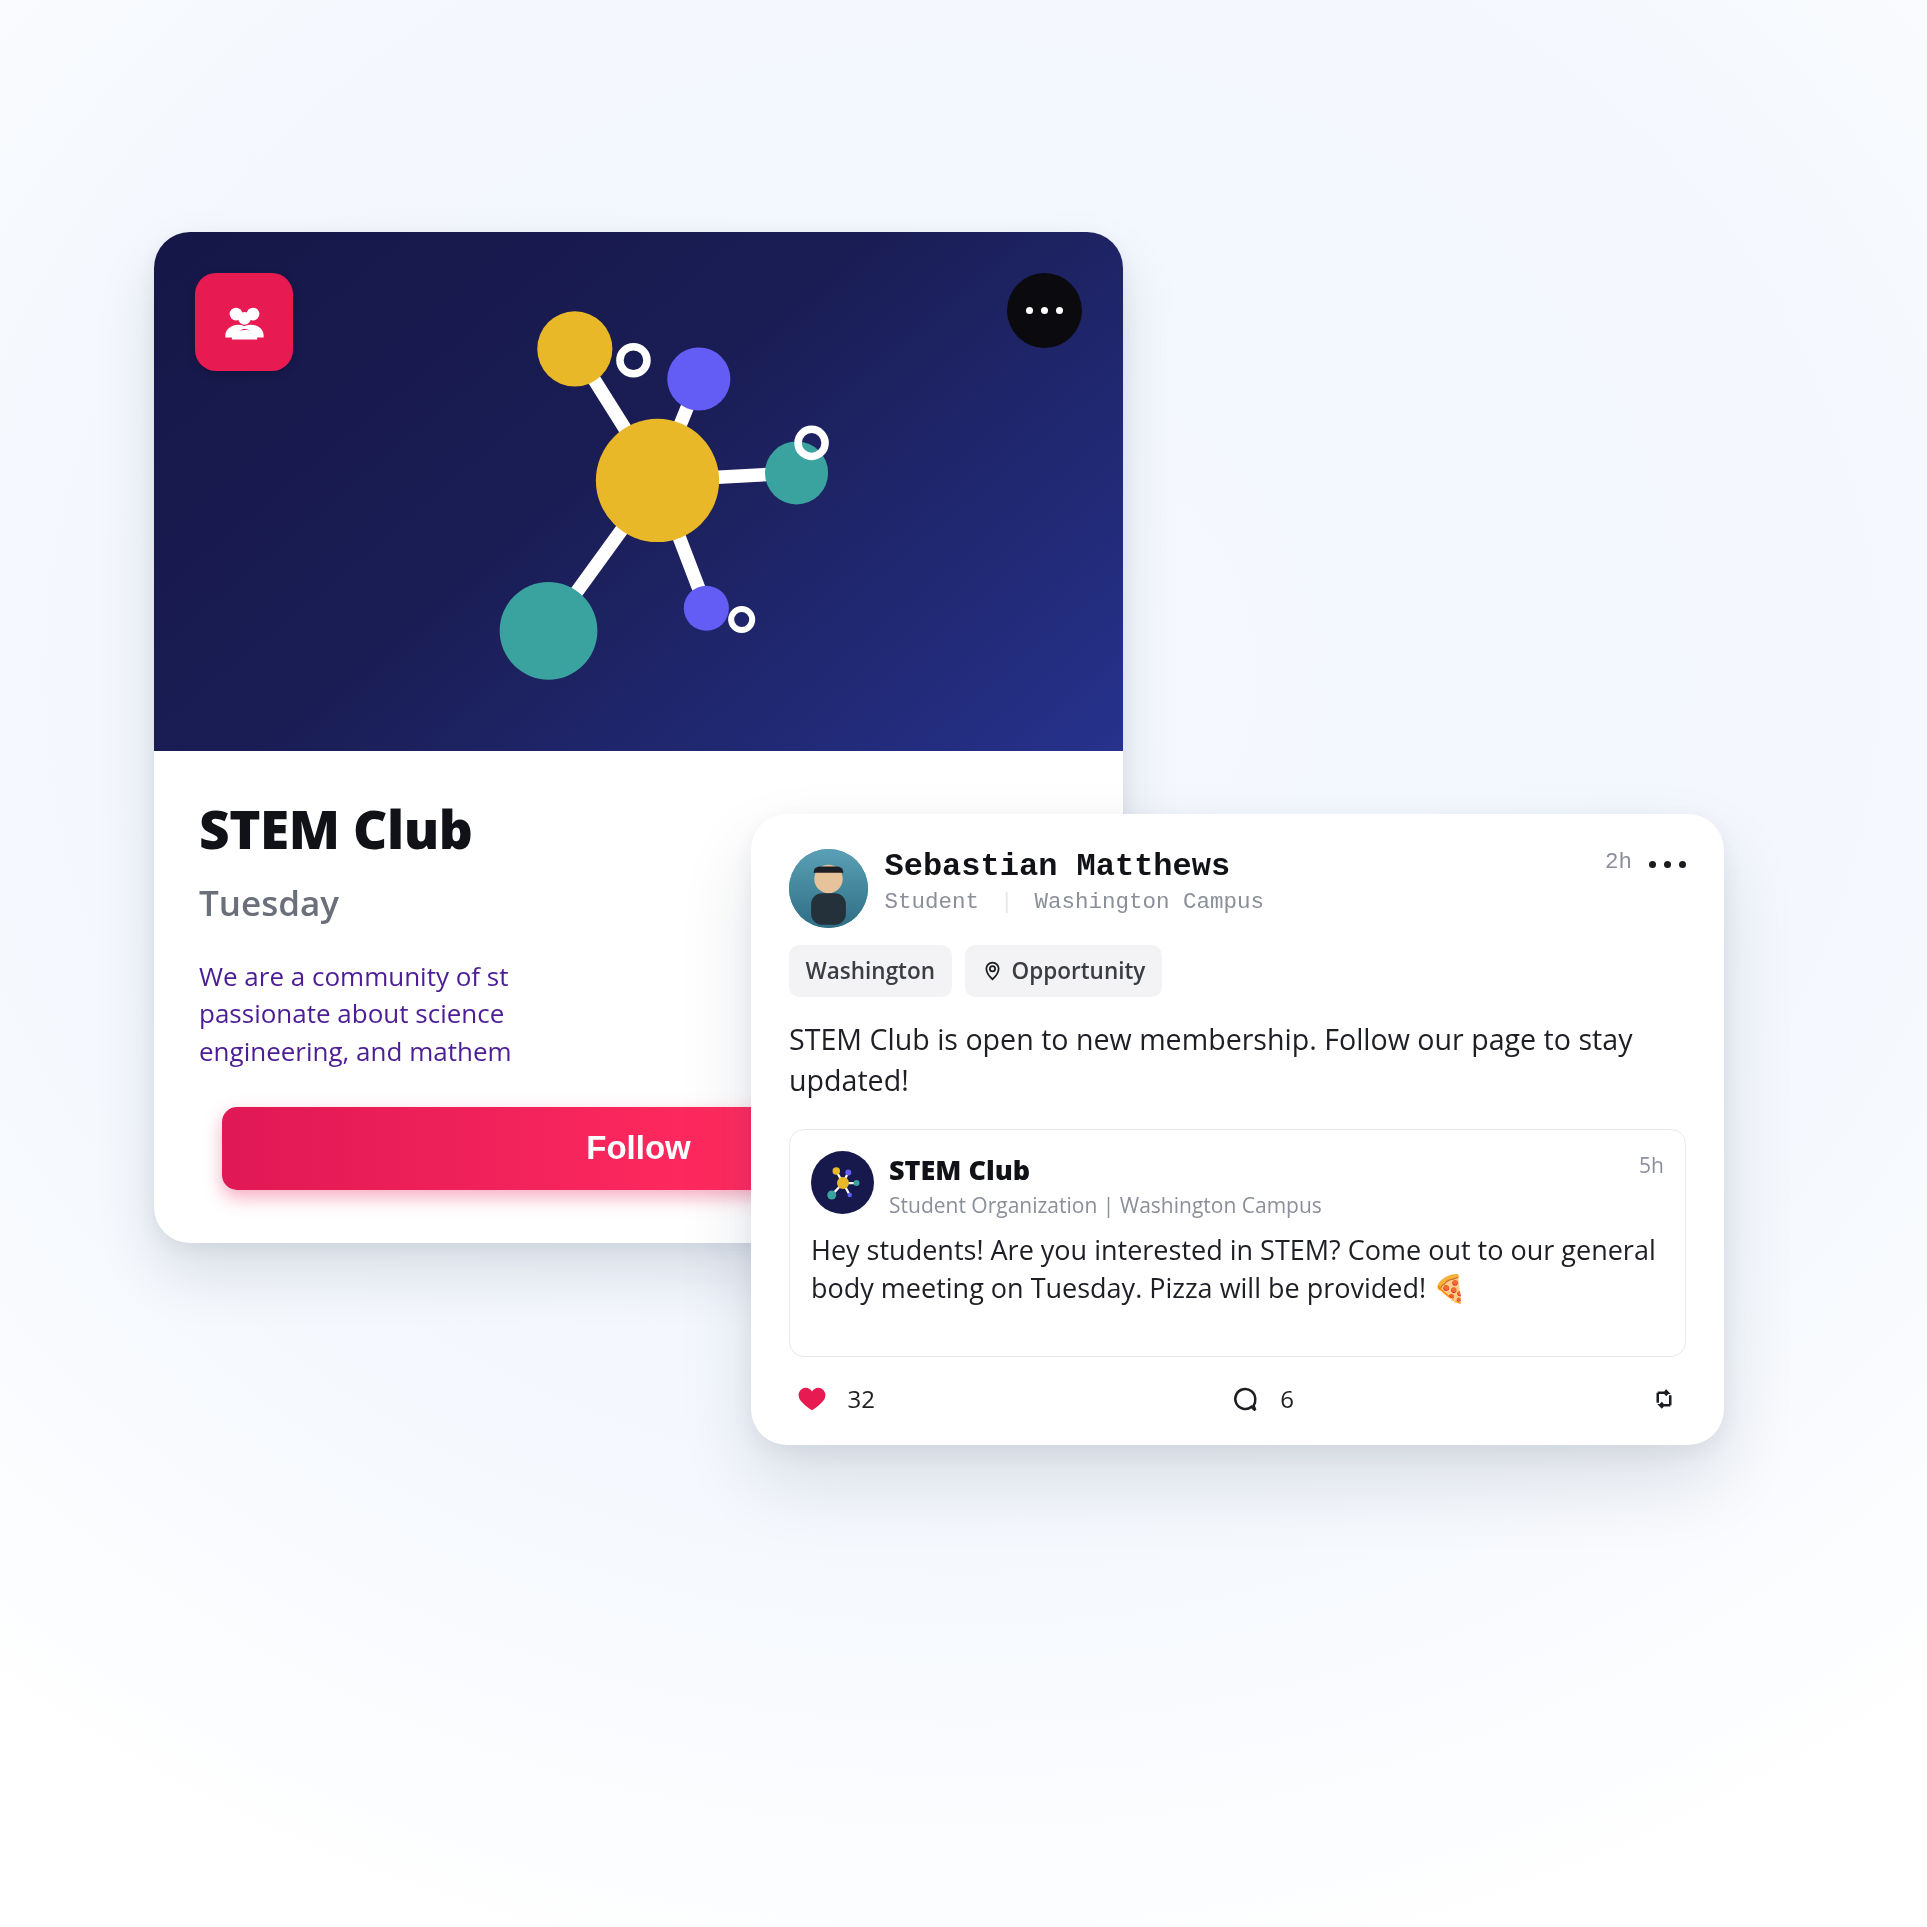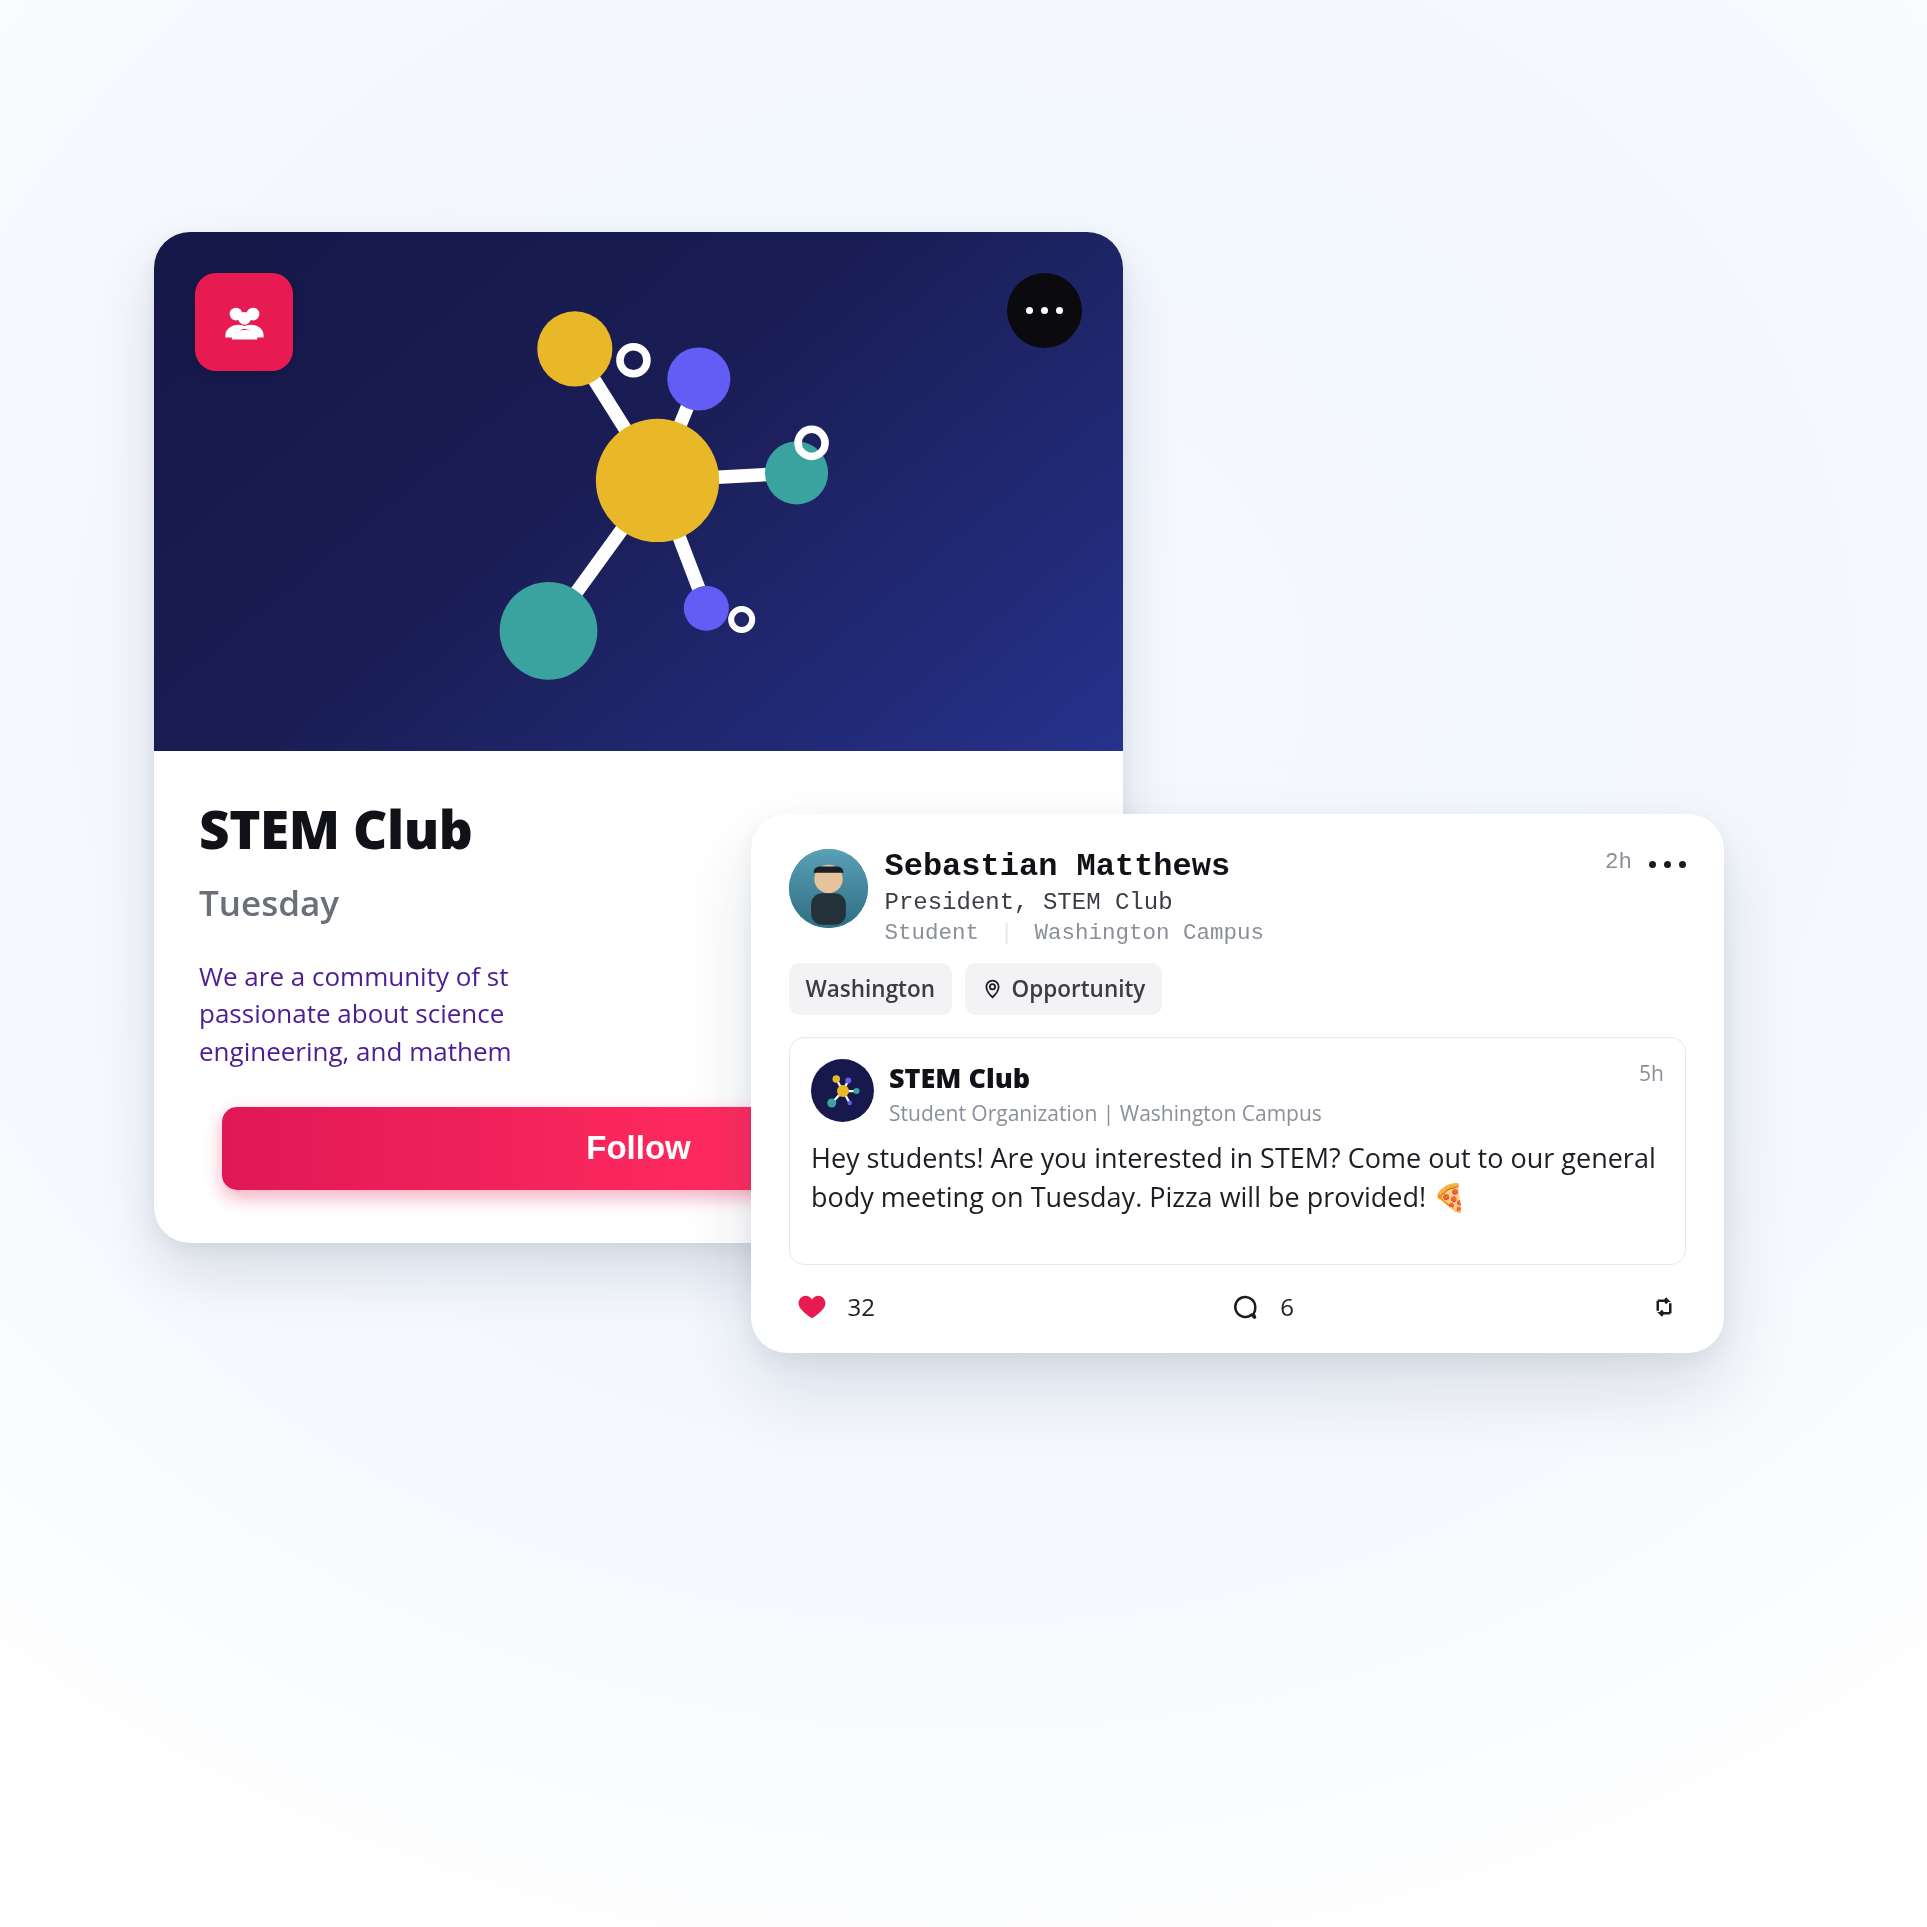--- a/index.html
+++ b/index.html
@@ -231,21 +231,20 @@
             </linearGradient>
           </defs>
           <rect width="100" height="100" fill="url(#bg1)"></rect>
           <circle cx="50" cy="38" r="18" fill="#e6c39b"></circle>
           <rect x="28" y="56" width="44" height="40" rx="14" fill="#24303a"></rect>
           <path d="M31 30h38a8 8 0 0 0-8-8H39a8 8 0 0 0-8 8z" fill="#1c1f25"></path>
         </svg>
       </div>
       <div class="post-who">
         <div class="post-name">Sebastian Matthews</div>
-        <div class="post-sub">President, STEM Club</div>
         <div class="post-meta">
           <span>Student</span>
           <span class="sep">|</span>
           <span>Washington Campus</span>
         </div>
       </div>
       <div class="post-right">
         <span>2h</span>
         <span class="more" role="button" aria-label="post menu">
           <span class="dots dark">
@@ -263,20 +262,21 @@
       </span>
       <span class="chip">
         <svg viewBox="0 0 24 24">
             <path fill="none" stroke="#1b1d22" stroke-width="2" d="M12 22s7-6.2 7-12a7 7 0 1 0-14 0c0 5.8 7 12 7 12z"></path>
             <circle cx="12" cy="10" r="3" fill="none" stroke="#1b1d22" stroke-width="2"></circle>
           </svg>
         <span>Opportunity</span>
       </span>
     </div>
 
+    <p class="post-text">STEM Club is open to new membership. Follow our page to stay updated!</p>
 
     <div class="quote-card" role="button">
       <div class="quote-header">
         <div class="quote-icon">
           <svg viewBox="0 0 56 56" aria-hidden="true">
             <g stroke="#fff" stroke-width="3" stroke-linecap="round">
               <line x1="28" y1="28" x2="13" y2="44"></line>
               <line x1="28" y1="28" x2="19" y2="12"></line>
               <line x1="28" y1="28" x2="35" y2="14"></line>
               <line x1="28" y1="28" x2="46" y2="28"></line>

